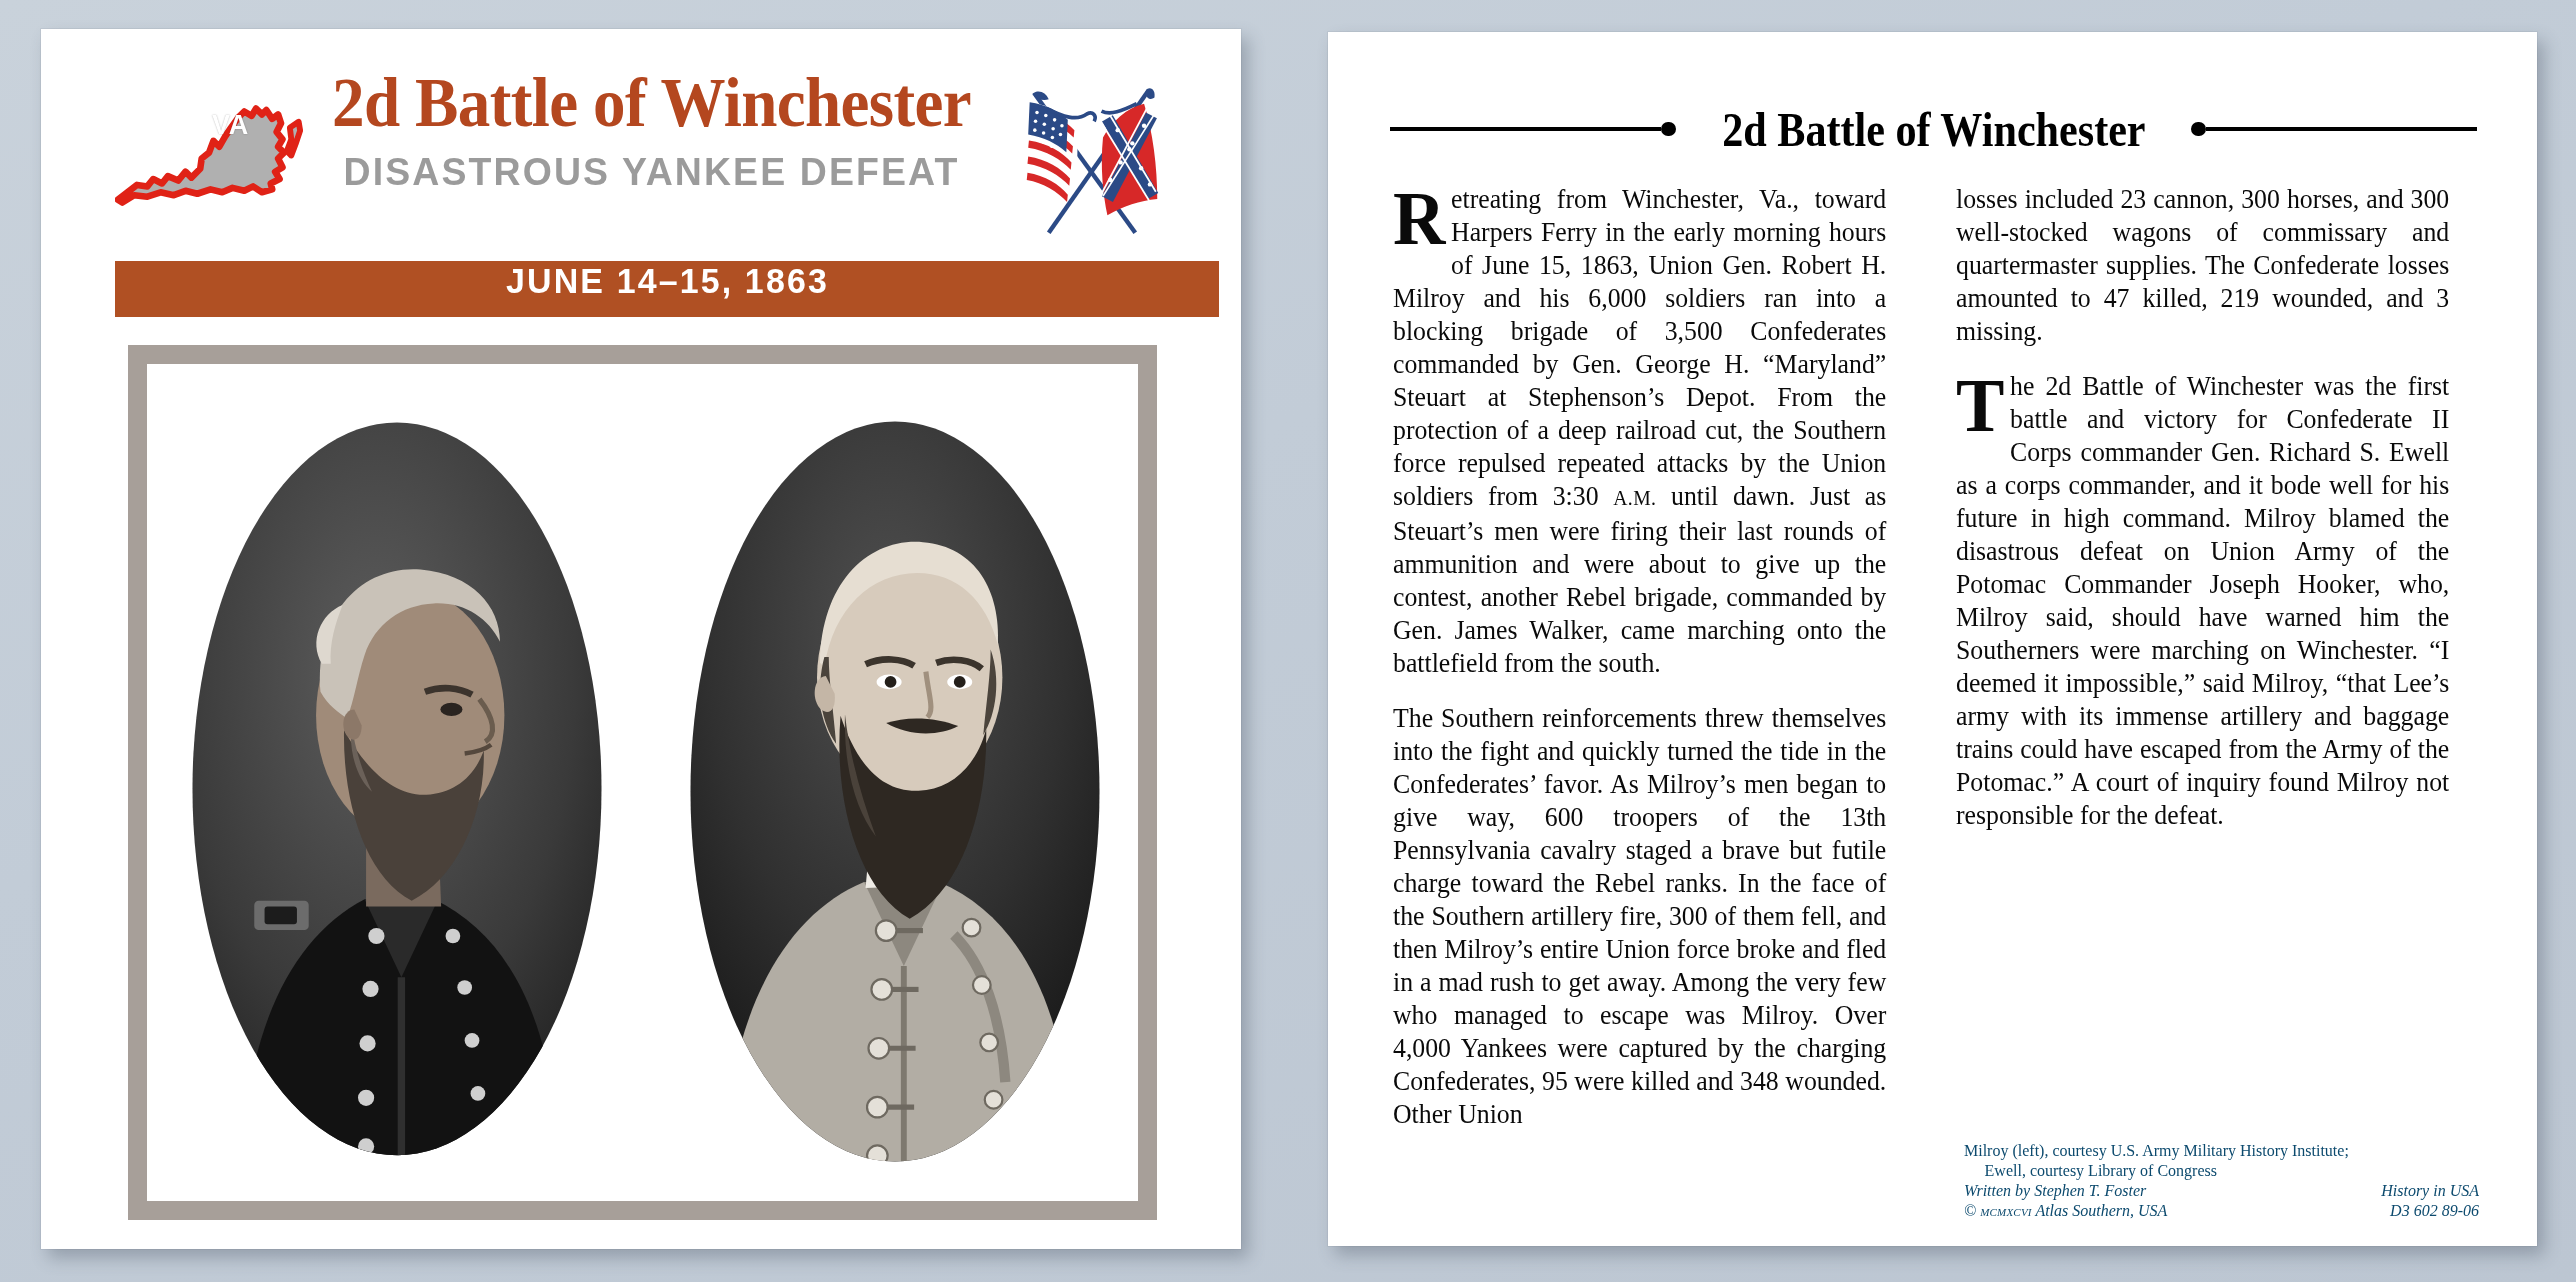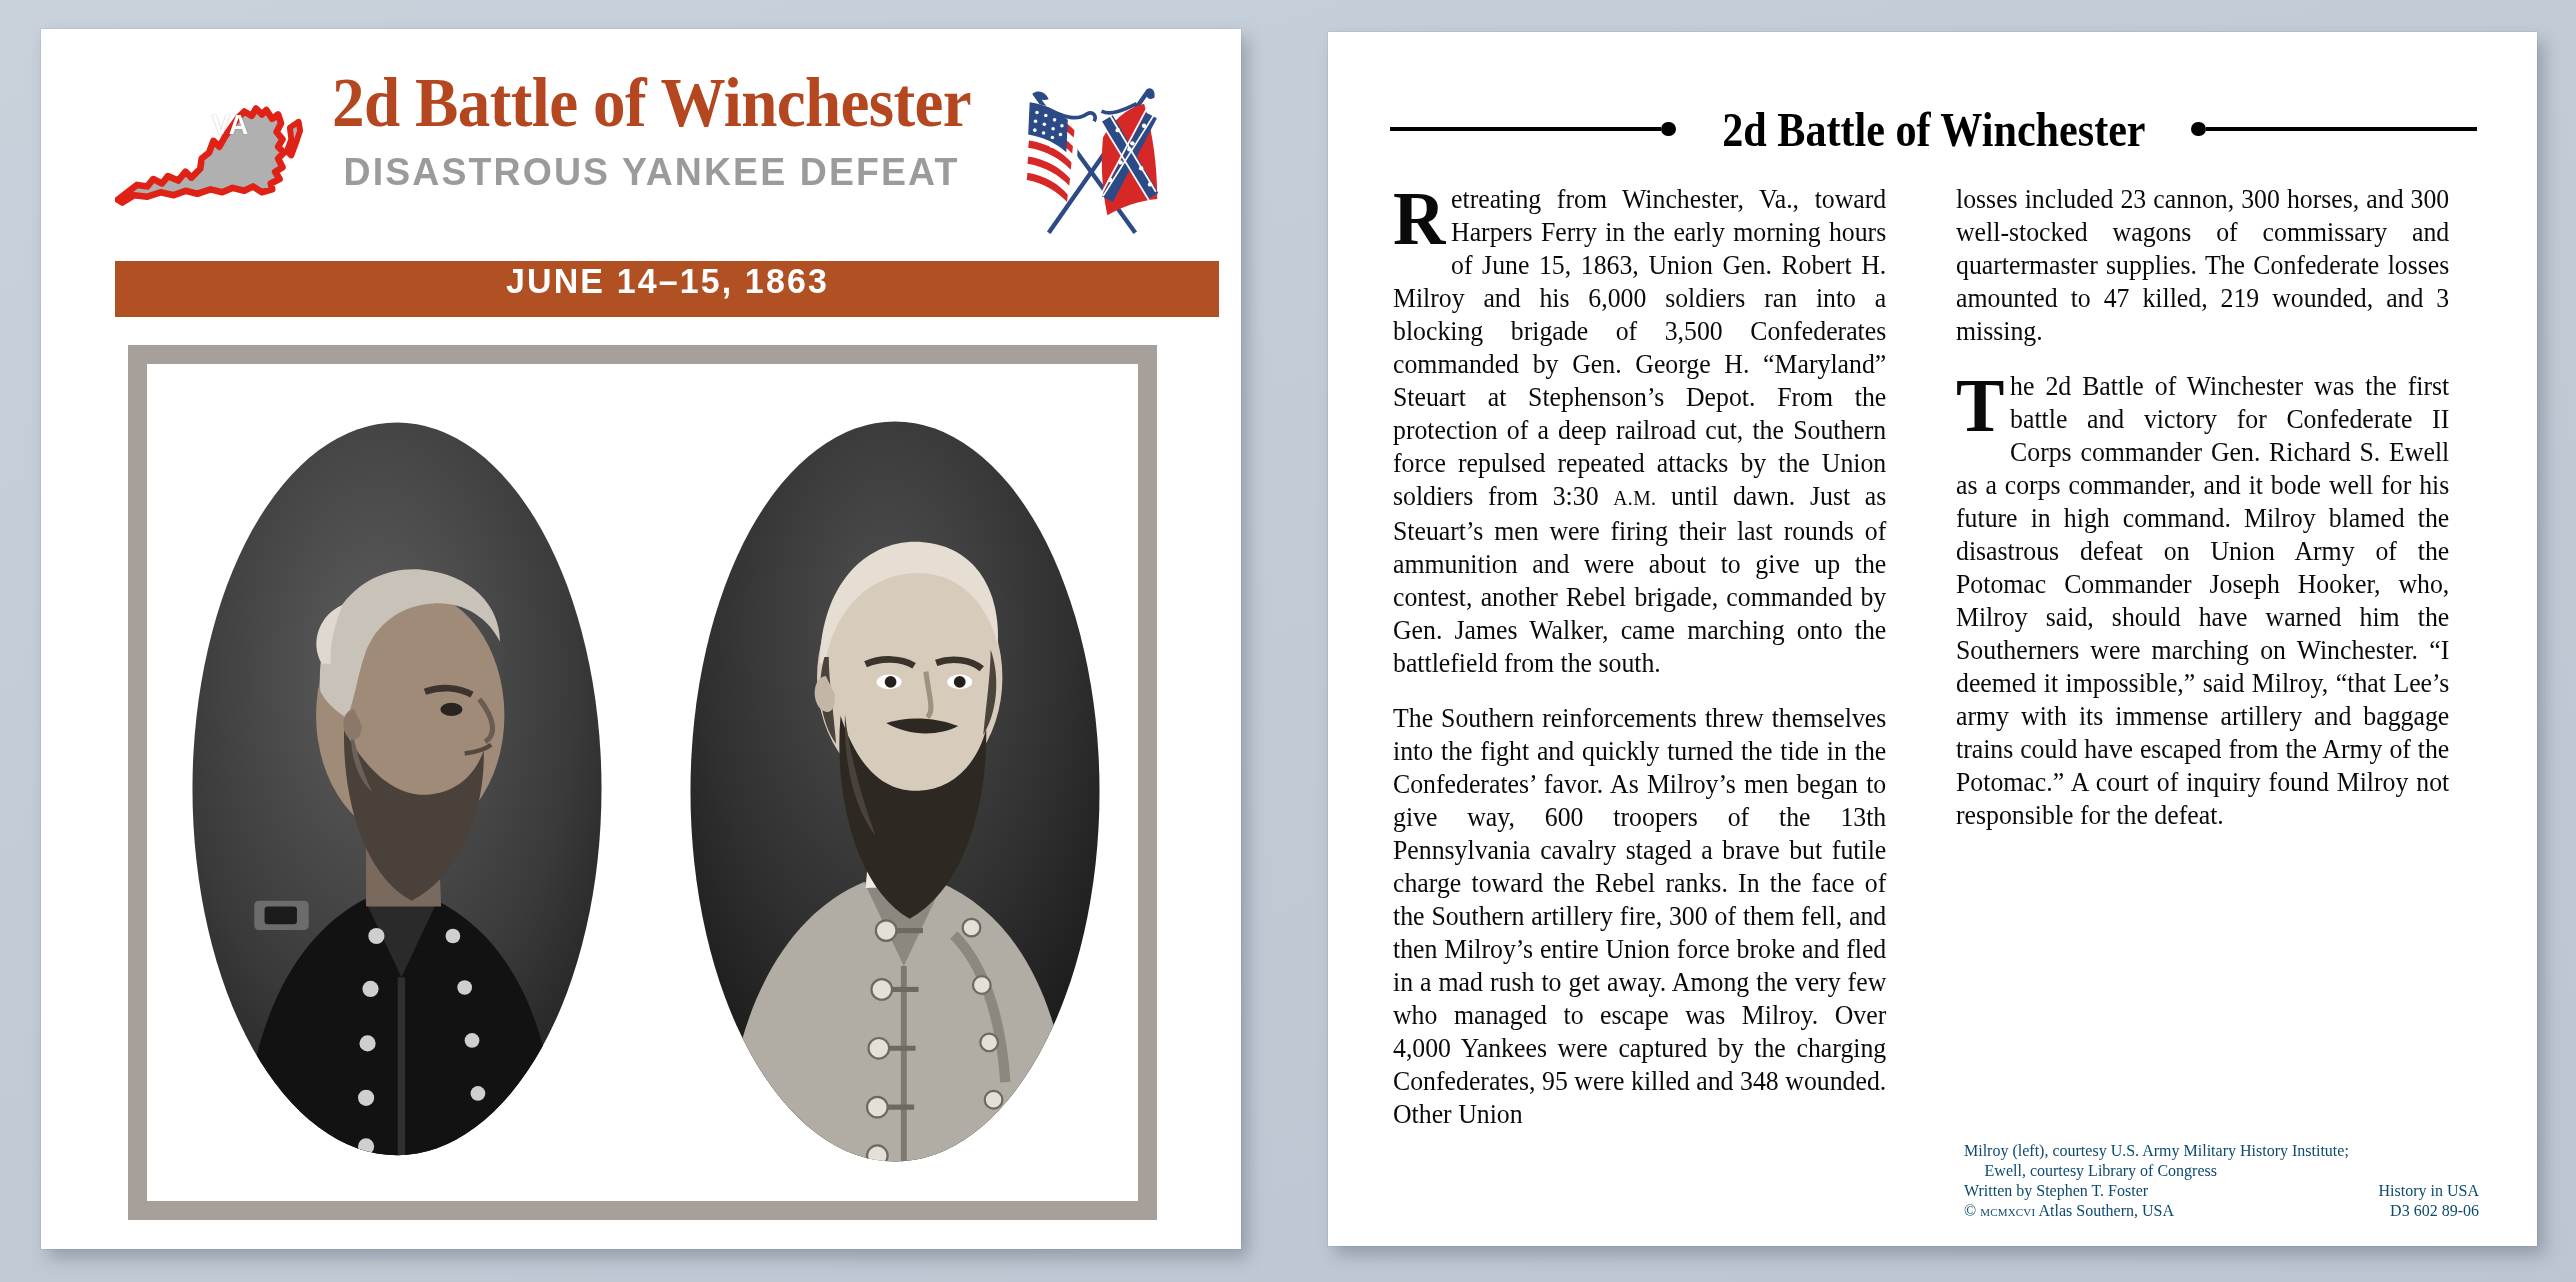--- a/index.html
+++ b/index.html
@@ -107,21 +107,21 @@
     line-height:28px;text-align:justify;margin:10.3px 0 10.3px 0;
     transform:scaleX(.96);transform-origin:left top;
   }
   .fact-label{font-style:italic;font-weight:bold;font-size:24px;}
 
   .credits{
     position:absolute;left:636px;top:1109px;width:515px;
     color:#0c4a6e;font-family:"Liberation Serif",serif;font-size:16px;line-height:20px;
   }
   .credits .indent{padding-left:20.6px;display:block;}
-  .cred-row{display:flex;justify-content:space-between;align-items:baseline;}
+  .cred-row{display:flex;justify-content:space-between;align-items:baseline;font-style:italic;}
   .sc-small{font-size:11px;letter-spacing:0.2px;}
 </style>
 </head>
 <body>
 
 <div class="stage">
 
   <div class="card" id="card-front">
 
     <div class="front-head">

